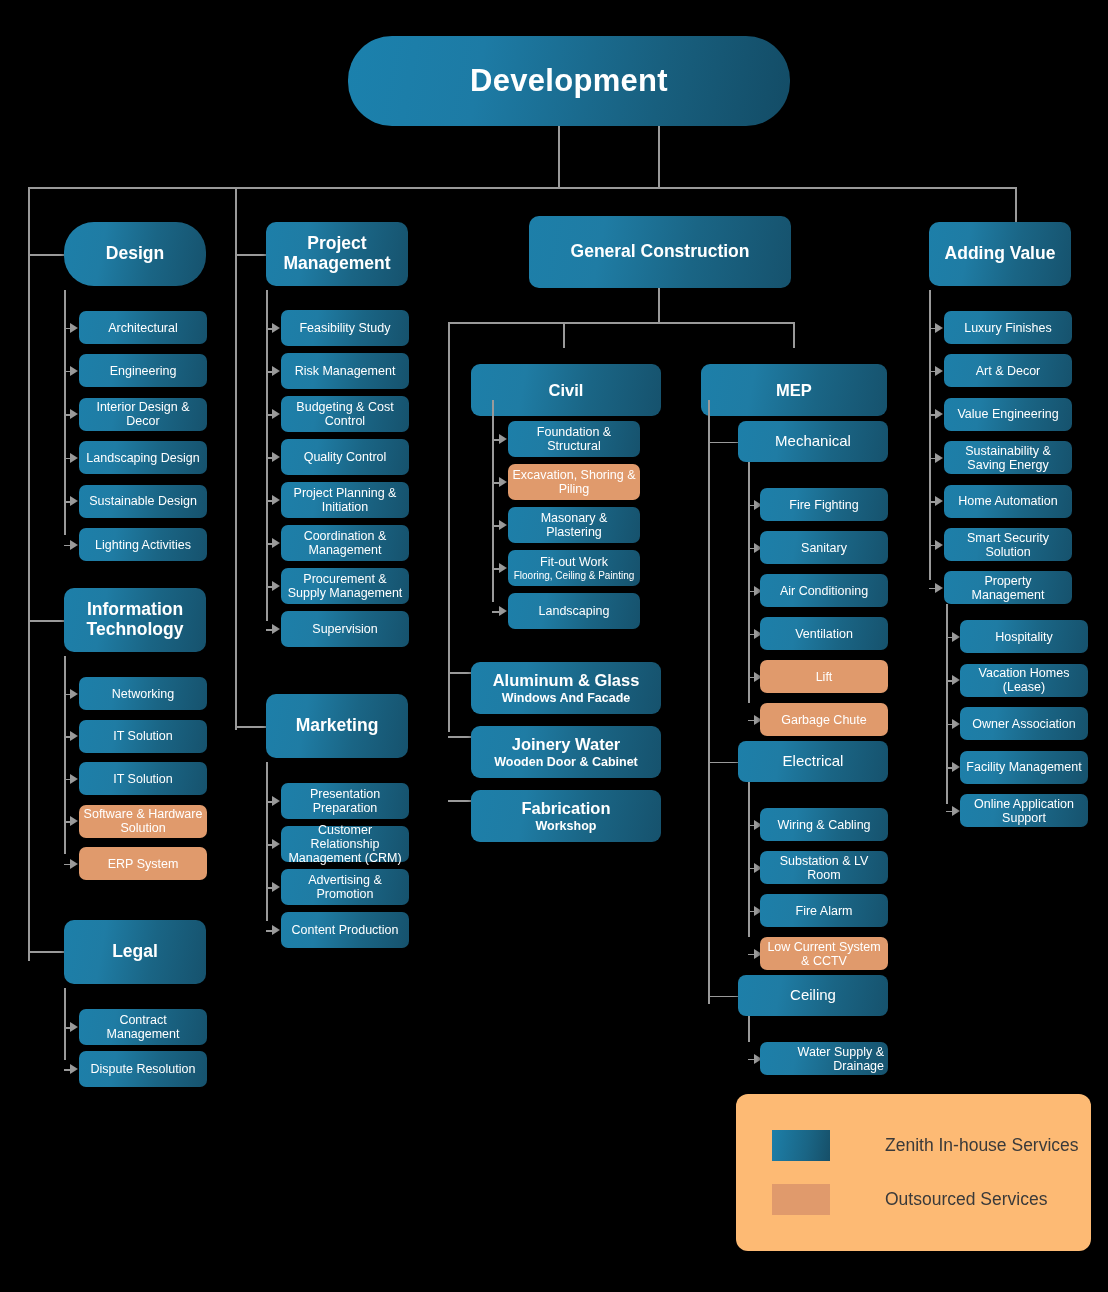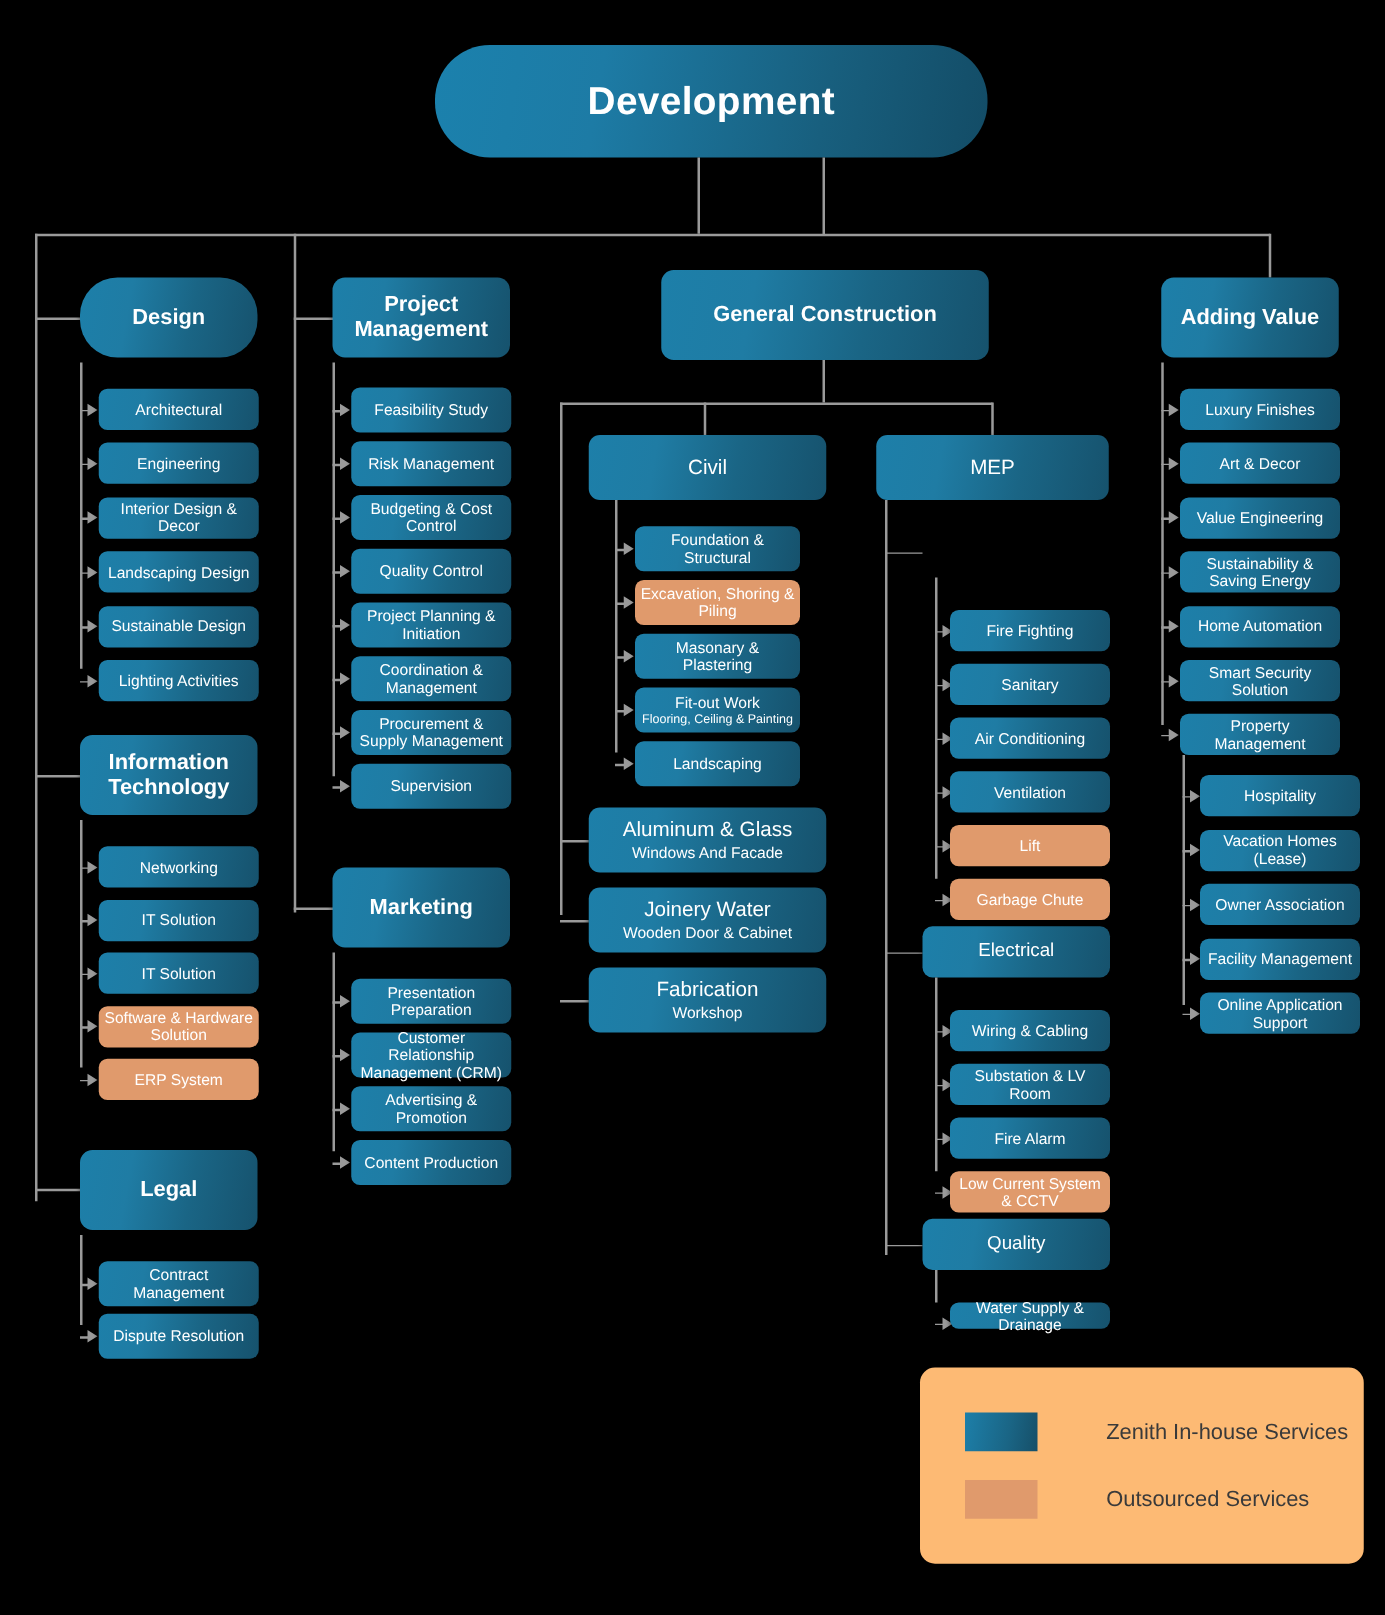--- a/index.html
+++ b/index.html
@@ -35,21 +35,21 @@
   .blue  { background: linear-gradient(100deg, #1d7fa9 0%, #1f7ca4 28%, #1a6585 62%, #16526d 100%); }
   .orange{ background: #e09a6c; }
 
   .root {
     border-radius: 44px;
     font-size: 31px; font-weight: bold; letter-spacing: .3px;
     background: linear-gradient(100deg, #1b81ad 0%, #1d7ba5 30%, #185f7e 70%, #134c66 100%);
     box-shadow: 0 3px 7px rgba(0,0,0,.6);
   }
   .lvl1 { font-size: 17.5px; font-weight: bold; border-radius: 10px; }
-  .lvl2 { font-size: 16.5px; font-weight: normal; border-radius: 9px; }
+  .lvl2 { font-size: 16.5px; font-weight: bold; border-radius: 9px; margin-top: 16px; }
   .lvl3 { font-size: 15px;   font-weight: normal; border-radius: 8px; }
   .leaf { font-size: 12.5px; font-weight: normal; border-radius: 7px; }
   .leaf .sub { font-size: 10px; margin-top: 1px; }
   .lvl2 .sub { font-size: 12.5px; margin-top: 2px; }
   .ttl-lines { display: block; }
 
   
   #legend {
     position: absolute; left: 736px; top: 1094px;
     width: 355px; height: 157px;
@@ -275,20 +275,23 @@
     <div class="ln lnh" style="left:448px;top:800px;width:23px;height:1.5px;"></div>
     <div class="node lvl2 blue" style="left:471px;top:774px;width:190px;height:52px;padding:2px 4px;">
       <span class="ttl-lines">Fabrication</span>
       <span class="sub">Workshop</span>
     </div>
     <div class="node lvl2 blue" style="left:701px;top:348px;width:186px;height:52px;padding:2px 4px;">
       <span class="ttl-lines">MEP</span>
     </div>
     <div class="ln lnv" style="left:708px;top:400px;width:1.5px;height:604px;"></div>
     <div class="ln lnh" style="left:708px;top:441.5px;width:30px;height:1.5px;"></div>
+    <div class="node lvl3 blue" style="left:738px;top:421px;width:150px;height:41px;padding:2px 4px;">
+      <span class="ttl-lines">Mechanical</span>
+    </div>
     <div class="ln lnv" style="left:748px;top:462px;width:1.5px;height:241px;"></div>
     <div class="ln lnh" style="left:748px;top:504.5px;width:8px;height:1.5px;"></div>
     <div class="arrow" style="left:754px;top:499.5px;"></div>
     <div class="node leaf blue" style="left:760px;top:488px;width:128px;height:33px;padding:2px 4px;">
       <span class="ttl-lines">Fire Fighting</span>
     </div>
     <div class="ln lnh" style="left:748px;top:547.5px;width:8px;height:1.5px;"></div>
     <div class="arrow" style="left:754px;top:542.5px;"></div>
     <div class="node leaf blue" style="left:760px;top:531px;width:128px;height:33px;padding:2px 4px;">
       <span class="ttl-lines">Sanitary</span>
@@ -333,26 +336,26 @@
     <div class="node leaf blue" style="left:760px;top:894px;width:128px;height:33px;padding:2px 4px;">
       <span class="ttl-lines">Fire Alarm</span>
     </div>
     <div class="ln lnh" style="left:748px;top:953.5px;width:8px;height:1.5px;"></div>
     <div class="arrow" style="left:754px;top:948.5px;"></div>
     <div class="node leaf orange" style="left:760px;top:937px;width:128px;height:33px;padding:2px 4px;">
       <span class="ttl-lines">Low Current System &amp; CCTV</span>
     </div>
     <div class="ln lnh" style="left:708px;top:995.5px;width:30px;height:1.5px;"></div>
     <div class="node lvl3 blue" style="left:738px;top:975px;width:150px;height:41px;padding:2px 4px;">
-      <span class="ttl-lines">Quality</span>
+      <span class="ttl-lines">Ceiling</span>
     </div>
     <div class="ln lnv" style="left:748px;top:1016px;width:1.5px;height:26px;"></div>
     <div class="ln lnh" style="left:748px;top:1058.5px;width:8px;height:1.5px;"></div>
     <div class="arrow" style="left:754px;top:1053.5px;"></div>
-    <div class="node leaf blue" style="left:760px;top:1042px;width:128px;height:21px;padding:2px 4px;">
+    <div class="node leaf blue" style="left:760px;top:1042px;width:128px;height:33px;padding:2px 4px;text-align:right;">
       <span class="ttl-lines">Water Supply &amp; Drainage</span>
     </div>
     <div class="ln lnv" style="left:1015px;top:187px;width:1.5px;height:35px;"></div>
     <div class="node lvl1 blue" style="left:929px;top:222px;width:142px;height:64px;padding:2px 4px;">
       <span class="ttl-lines">Adding Value</span>
     </div>
     <div class="ln lnv" style="left:929px;top:290px;width:1.5px;height:290.4px;"></div>
     <div class="ln lnh" style="left:929px;top:327.5px;width:8px;height:1.5px;"></div>
     <div class="arrow" style="left:935px;top:322.5px;"></div>
     <div class="node leaf blue" style="left:944px;top:311px;width:128px;height:33px;padding:2px 4px;">

